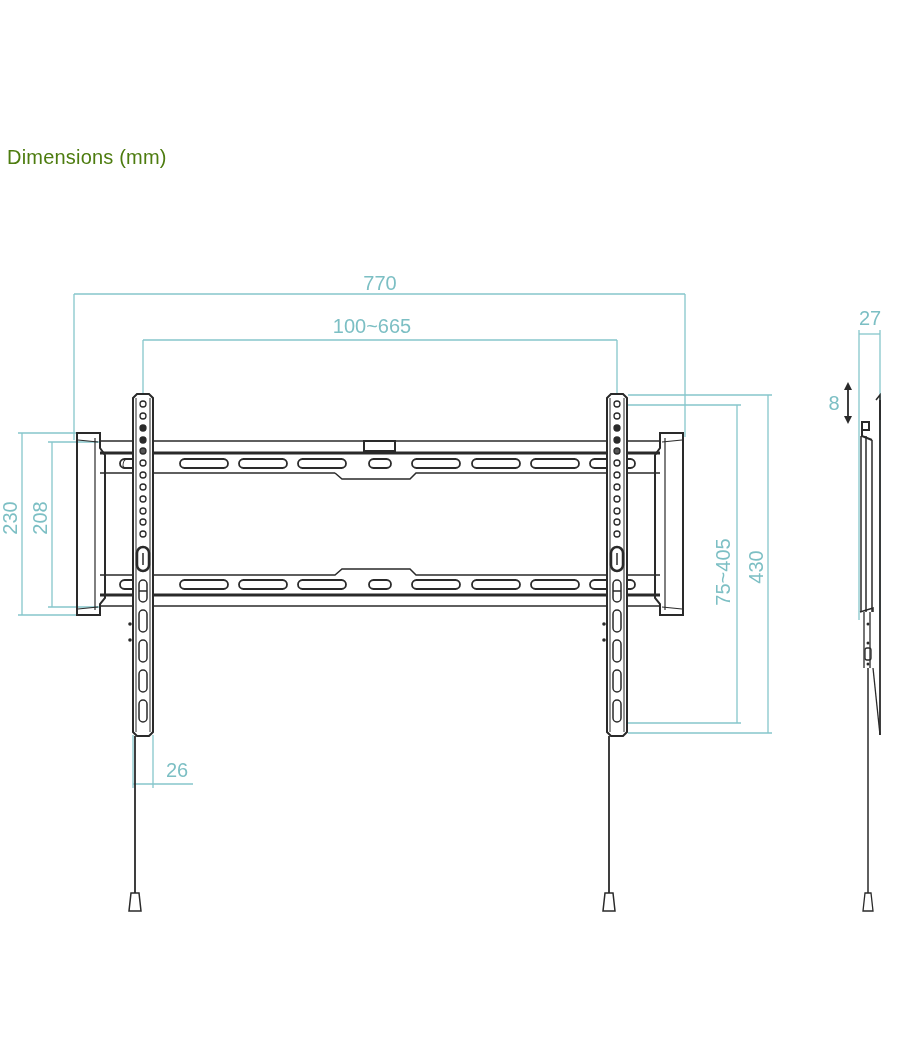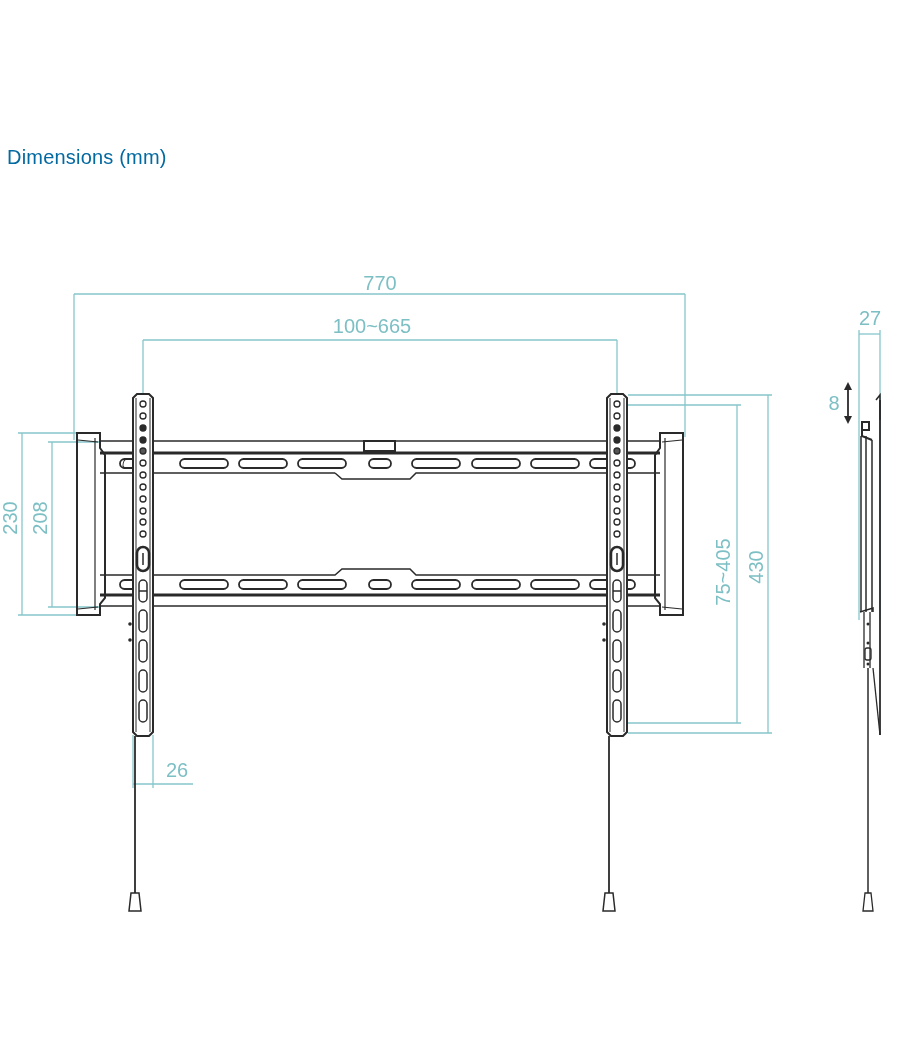--- a/index.html
+++ b/index.html
@@ -1,17 +1,17 @@
 <!DOCTYPE html>
 <html><head>
   <meta charset="utf-8">
   <style>
     html, body { margin: 0; padding: 0; background: #ffffff; }
     body { width: 900px; height: 1050px; position: relative; overflow: hidden; font-family: "Liberation Sans", sans-serif; }
-    #title { position: absolute; left: 7px; top: 146px; font-size: 20px; color: #0369a1; letter-spacing: 0.2px; }
+    #title { position: absolute; left: 7px; top: 146px; font-size: 20px; color: #4d7c0f; letter-spacing: 0.2px; }
     svg { position: absolute; left: 0; top: 0; }
     .dim { stroke: #86c6cb; stroke-width: 1.3; fill: none; }
     .dimtxt { fill: #7cbfc4; font-family: "Liberation Sans", sans-serif; font-size: 20px; }
     .blk { stroke: #2a2a2a; fill: none; }
     .blkf { fill: #2a2a2a; }
     .wh { fill: #ffffff; }
   </style>
 </head>
 <body>
 

